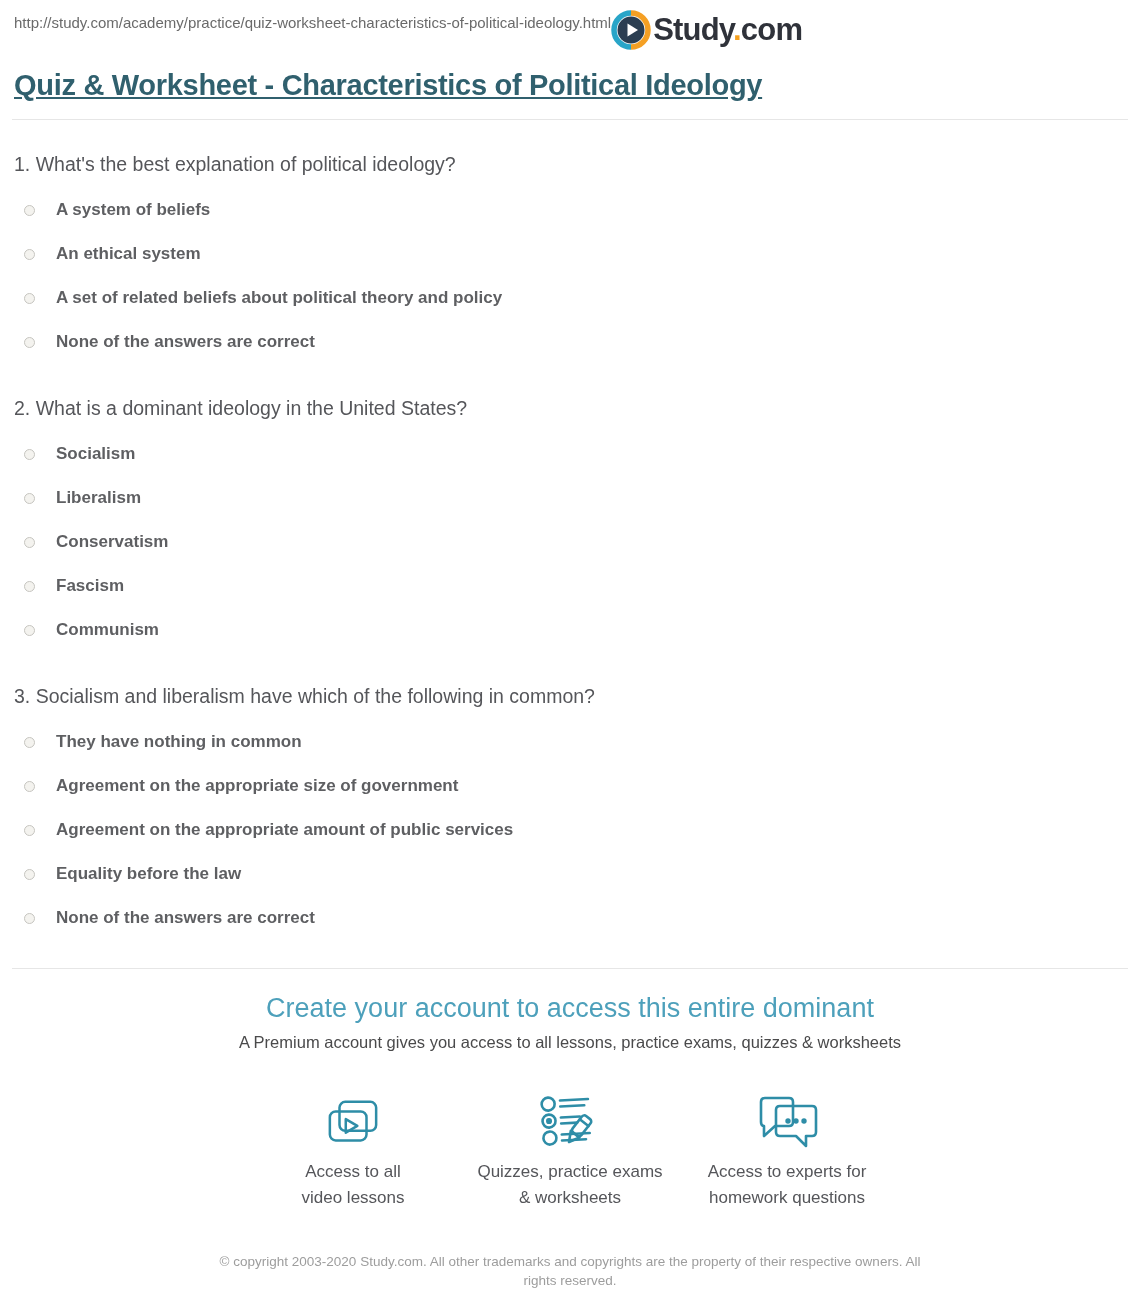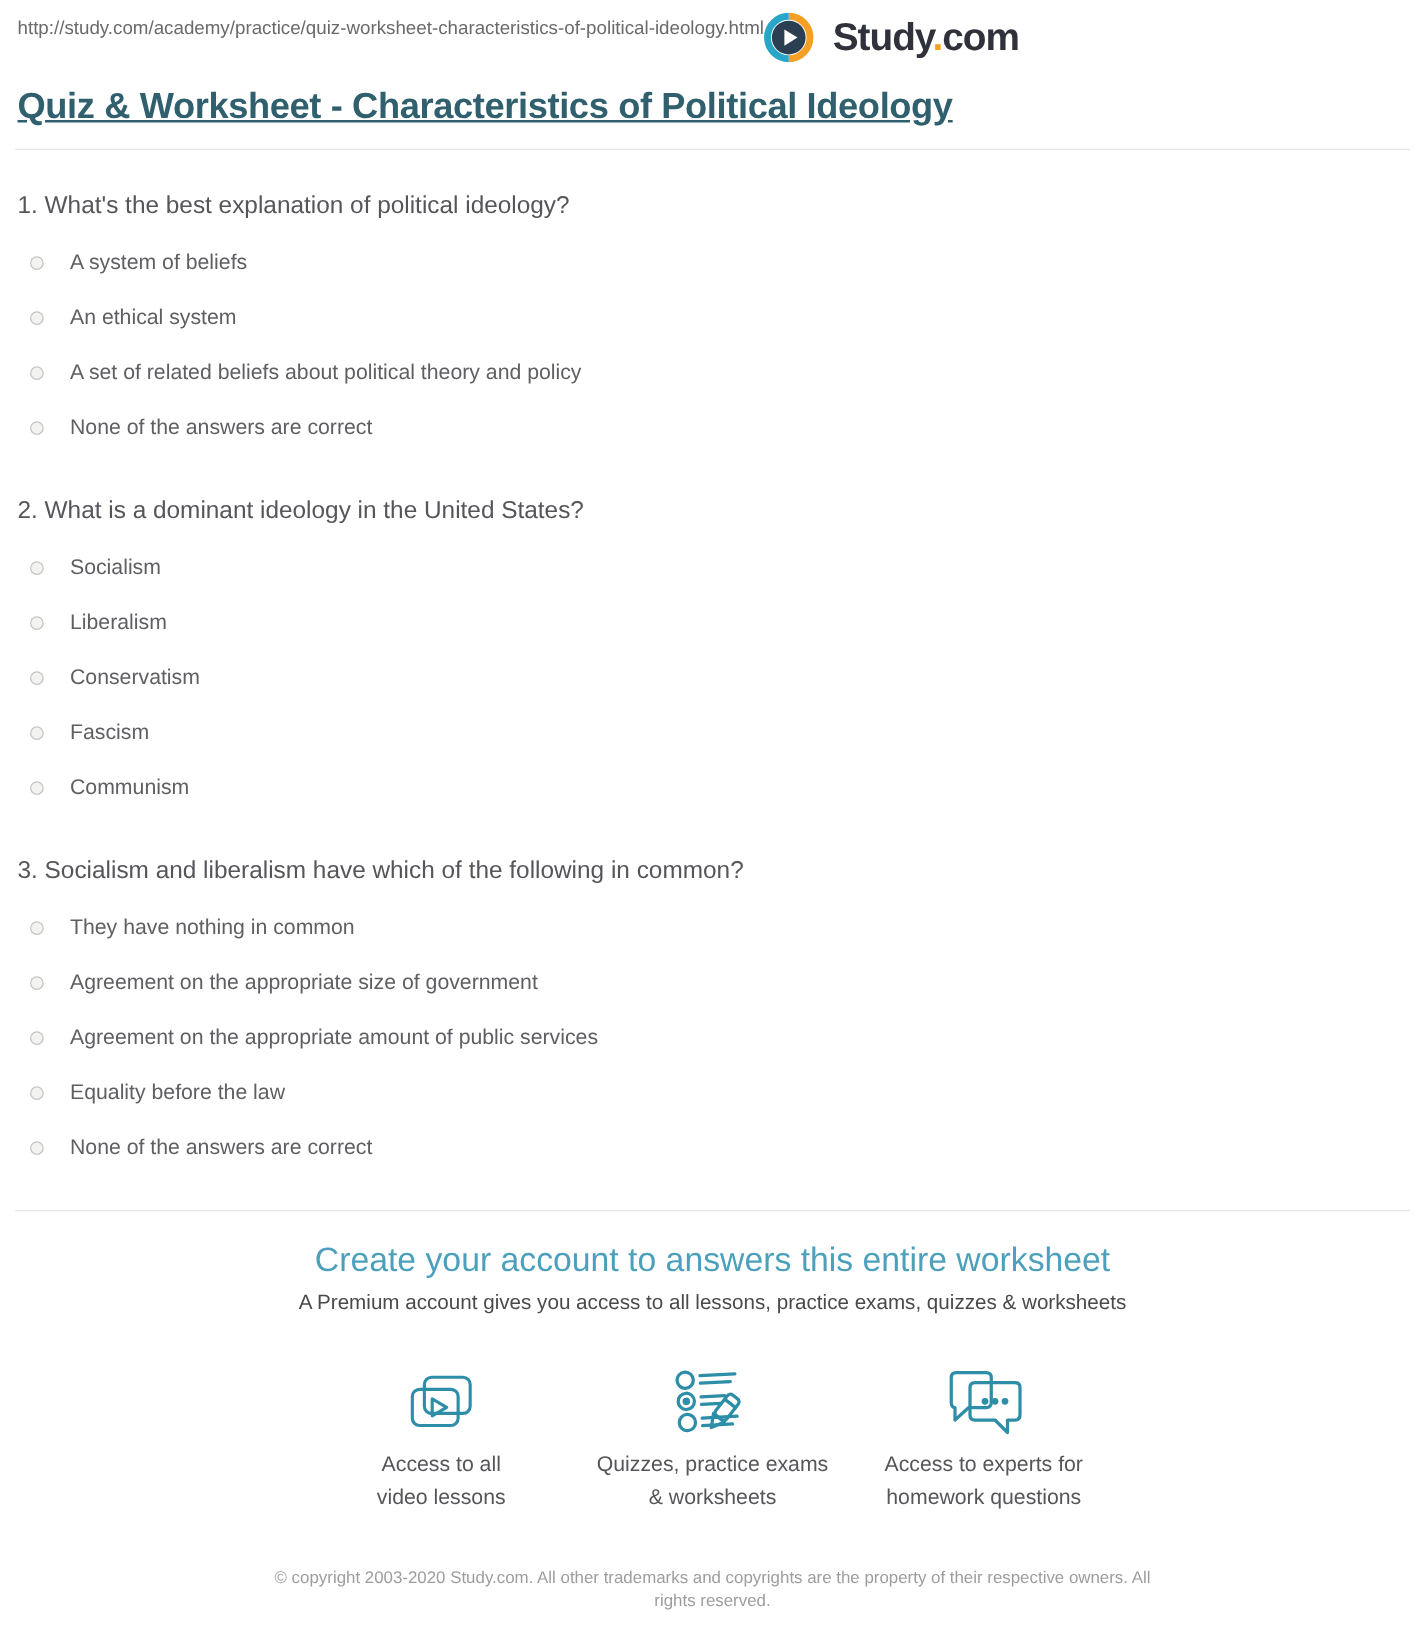--- a/index.html
+++ b/index.html
@@ -4,38 +4,38 @@
 <style>
   * { box-sizing: border-box; }
   html, body { margin: 0; padding: 0; background: #fff; }
   .page {
     width: 1140px; min-height: 1301px; background: #fff;
     font-family: "Liberation Sans", sans-serif; overflow: hidden;
   }
   
   .header { display: flex; justify-content: flex-start; align-items: flex-start; padding: 10px 16px 0 14px; }
   .url { font-size: 15px; color: #6a6a6a; padding-top: 4px; }
-  .logo { display: flex; align-items: center; gap: 15px; cursor: pointer; }
+  .logo { display: flex; align-items: center; gap: 2px; cursor: pointer; }
   .logo-badge { width: 40px; height: 40px; display: block; }
   .logo-text { font-size: 31px; font-weight: 700; color: #2f323a; letter-spacing: -0.8px; line-height: 40px; }
   .logo-dot { color: #f5a01e; }
   
   .title { margin: 19px 14px 0; font-size: 29px; font-weight: 700; color: #30606e; letter-spacing: -0.3px; text-decoration: underline; }
   .divider { border: none; border-top: 1px solid #e6e6e6; margin: 17px 12px 0; height: 0; }
   
   .questions { padding: 0 14px; }
   .question { margin-top: 45px; }
   .question:first-child { margin-top: 33px; }
   .q-heading { margin: 0; font-size: 19.5px; font-weight: 400; color: #55565a; }
   .option { display: flex; align-items: center; margin-top: 24px; cursor: pointer; }
   .radio {
     width: 11px; height: 11px; border-radius: 50%;
     border: 1px solid #c6c5c0; background: #f4f3ef; margin-left: 10px; flex: none;
   }
-  .opt-label { margin-left: 21px; font-size: 17px; color: #5e5f62; }
+  .opt-label { margin-left: 21px; font-size: 17px; color: #5e5f62; font-weight: bold; }
   
   .cta { text-align: center; }
   .cta-heading { margin: 24px 0 0; font-size: 27px; font-weight: 400; color: #4da0bb; }
   .cta-sub { margin: 9px 0 0; font-size: 16.5px; color: #4a4a4b; }
   
   .features { display: flex; justify-content: center; margin-top: 40px; }
   .feature { width: 217px; text-align: center; }
   .icon-wrap { height: 58px; display: flex; align-items: flex-end; justify-content: center; }
   .feature-label { margin-top: 9px; font-size: 17px; color: #55565a; line-height: 1.55; }
   
@@ -134,21 +134,21 @@
         <span class="radio" role="radio" aria-checked="false"></span>
         <span class="opt-label">None of the answers are correct</span>
       </div>
     </section>
 
   </div>
 
   <hr class="divider" style="margin-top:40px;">
 
   <div class="cta">
-    <h3 class="cta-heading">Create your account to answers this entire worksheet</h3>
+    <h3 class="cta-heading">Create your account to access this entire dominant</h3>
     <p class="cta-sub">A Premium account gives you access to all lessons, practice exams, quizzes &amp; worksheets</p>
   </div>
 
   <div class="features">
 
     <div class="feature">
       <div class="icon-wrap">
         <svg width="54" height="52" viewBox="0 0 56 52">
           <rect class="ticon" x="14" y="3" width="38" height="30" rx="6"></rect>
           <rect class="ticon" x="4" y="13" width="38" height="30" rx="6" fill="#ffffff"></rect>

